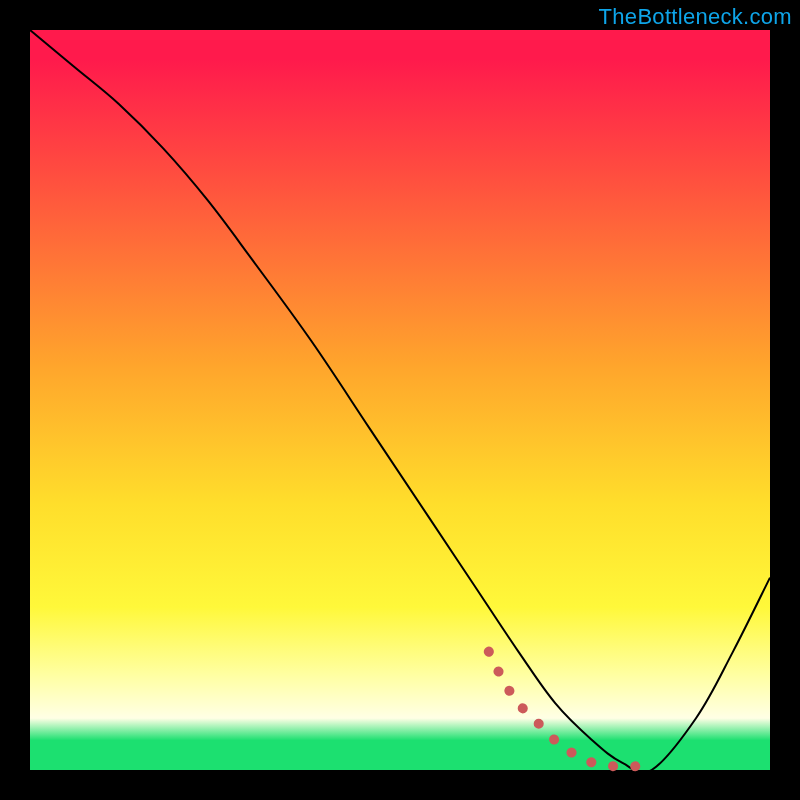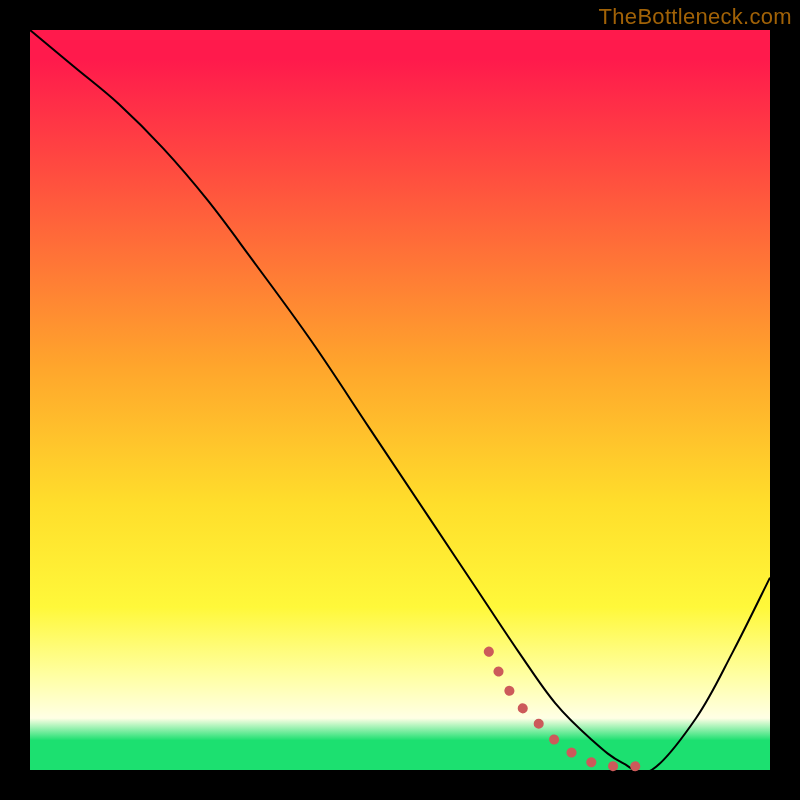--- a/index.html
+++ b/index.html
@@ -15,21 +15,21 @@
     height: 800px;
     background: #000;
     position: relative;
   }
   .watermark {
     position: absolute;
     top: 4px;
     right: 8px;
     font-family: Arial, sans-serif;
     font-size: 22px;
-    color: #a16207;
+    color: #0ea5e9;
     letter-spacing: 0.3px;
     font-weight: 500;
     z-index: 3;
   }
   .plot {
     position: absolute;
     left: 30px;
     top: 30px;
     width: 740px;
     height: 740px;

